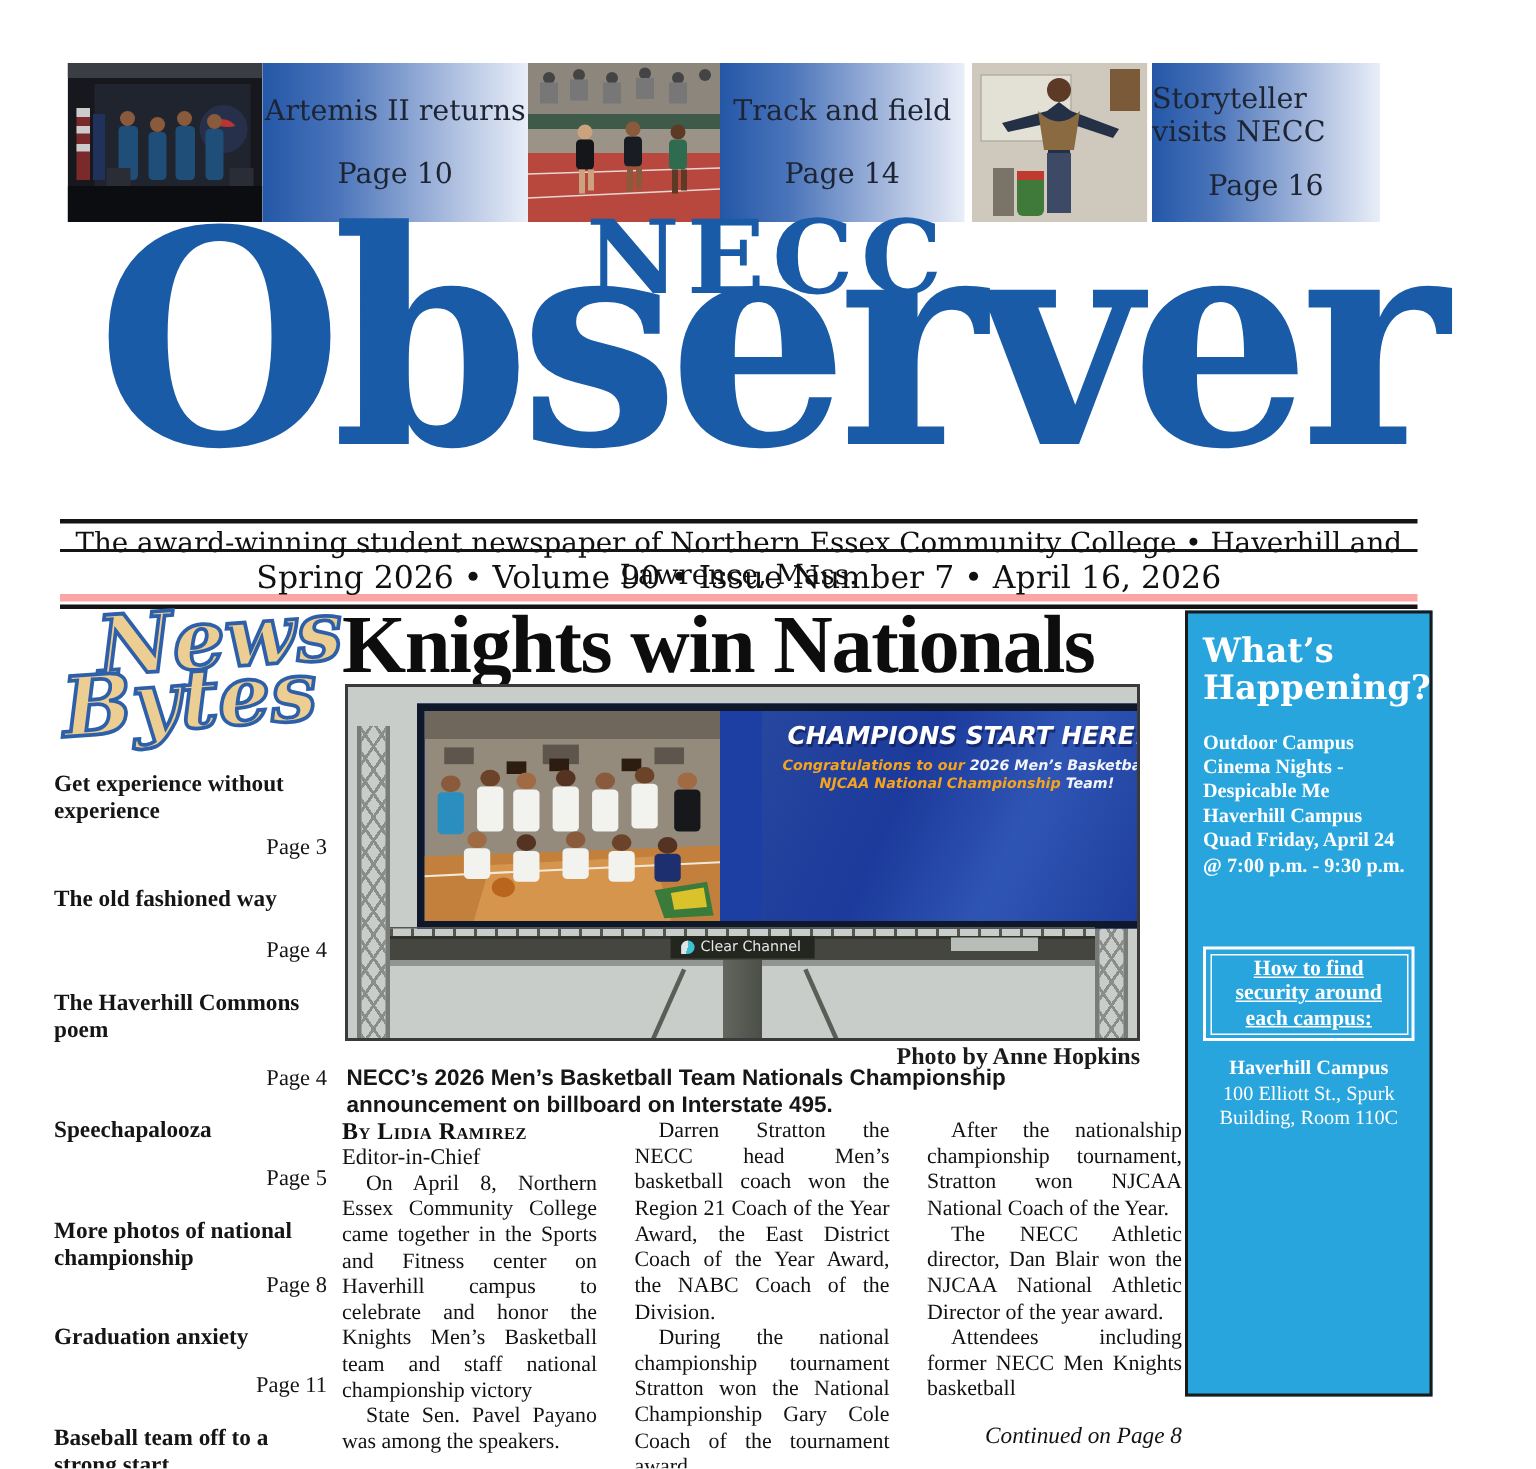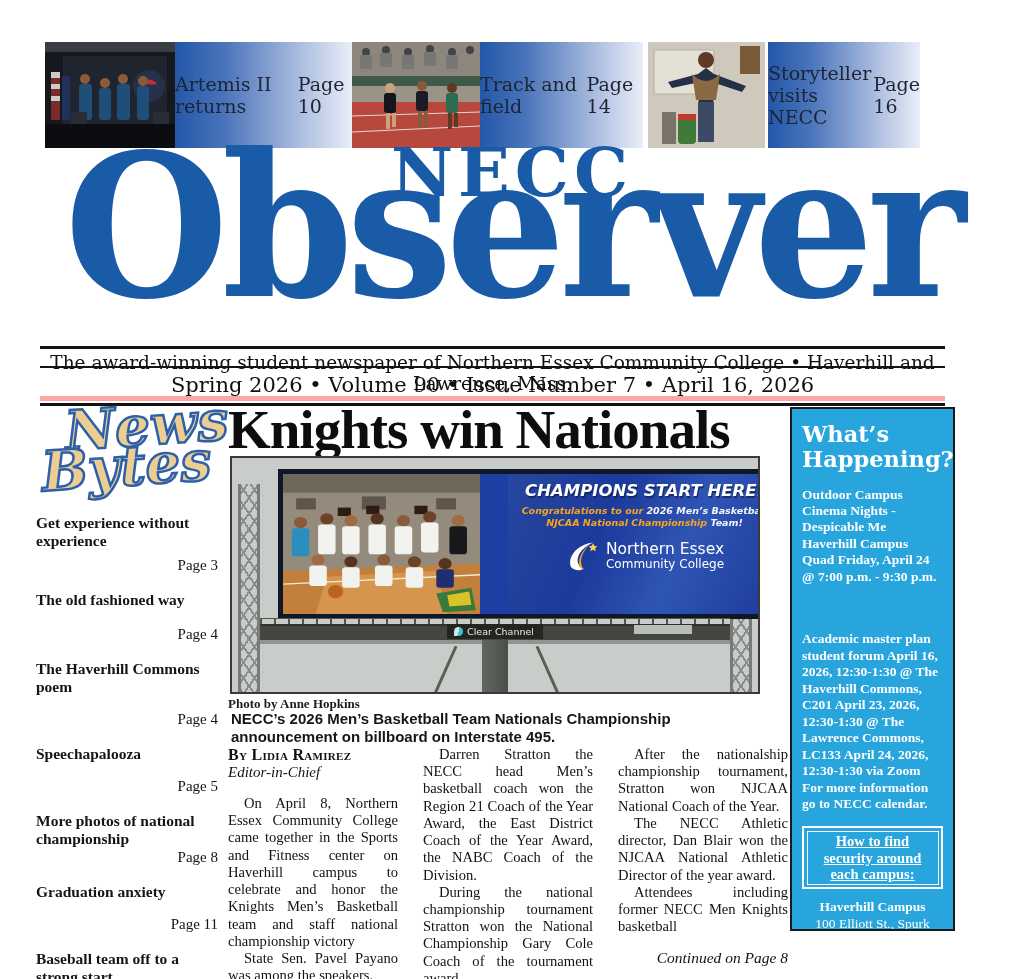--- a/index.html
+++ b/index.html
@@ -4,21 +4,21 @@
 <style>
   * { margin:0; padding:0; box-sizing:border-box; }
   html,body { background:#ffffff; }
   .page { position:relative; width:1024px; height:979px; background:#fff; overflow:hidden;
           font-family:"Liberation Serif", serif; }
 
   
   .teaser-strip { position:absolute; left:45px; top:42px; height:106px; display:flex; }
   .teaser-photo { height:106px; position:relative; overflow:hidden; }
   .teaser-photo svg { display:block; width:100%; height:100%; }
-  .teaser-box { height:106px; display:flex; justify-content:space-evenly;
+  .teaser-box { height:106px; display:flex; flex-direction:column; justify-content:space-evenly;
                 align-items:center; background:linear-gradient(90deg,#2457a8 0%,#4a74ba 28%,#aebfe0 72%,#e9eef8 100%);
                 font-family:"DejaVu Serif", serif; color:#1d2433; }
   .teaser-title { font-size:19px; }
   .teaser-page  { font-size:19px; }
 
   
   .masthead-kicker { position:absolute; left:0; right:0; top:138px; text-align:center;
        font-family:"DejaVu Serif", serif; font-weight:bold; font-size:68px; line-height:1;
        color:#1a5ba8; letter-spacing:5px; }
   .masthead-title { position:absolute; left:0; right:0; top:128px; text-align:center;
@@ -83,30 +83,30 @@
        font-size:9.5px; padding:2px 9px 2px 7px; white-space:nowrap; display:flex; align-items:center; gap:4px; }
   .cc-glyph { display:inline-block; width:9px; height:9px; border-radius:50% 50% 50% 0;
        background:conic-gradient(#3fc1d3 0 55%, #dfe4e6 55% 100%); }
   .bb-smallsign { position:absolute; right:66px; top:167px; width:58px; height:9px; background:#b9bdb8; }
   .bb-pole { position:absolute; left:50%; transform:translateX(-50%); top:182px; bottom:0;
        width:26px; background:linear-gradient(90deg,#63665f,#4c4f48); }
   .bb-brace { position:absolute; top:186px; width:3px; height:52px; background:#5b5e57; }
   .bb-brace.b1 { left:212px; transform:rotate(24deg); }
   .bb-brace.b2 { left:314px; transform:rotate(-24deg); }
 
-  .photo-credit { position:absolute; left:228px; top:696px; width:532px; 
-       font-weight:bold; font-size:13px; color:#1b1b1b; }
+  .photo-credit { position:absolute; left:228px; top:696px; width:532px; text-align:right;
+       font-weight:bold; font-size:16px; color:#1b1b1b; }
   .caption { position:absolute; left:231px; top:710px; width:545px;
        font-family:"Liberation Sans", sans-serif; font-weight:bold; font-size:15px;
        line-height:1.2; color:#161616; }
 
   .story-cols { position:absolute; left:228px; top:746px; width:560px; display:flex; gap:25px; }
   .story-col { width:178px; }
   .byline { font-weight:bold; font-size:16px; font-variant:small-caps; letter-spacing:.3px; color:#111; }
-  .byline-role { font-style:italic; font-size:15px; margin-bottom:14px; color:#111; }
+  .byline-role { font-size:15px; margin-bottom:0; color:#111; }
   .story-col p { font-size:14.6px; line-height:1.18; text-align:justify; text-indent:16px; color:#121212; }
   .continued { font-style:italic; font-size:15.5px; text-align:right; margin-top:14px; color:#111; }
 
   
   .happening { position:absolute; left:790px; top:407px; width:165px; height:524px;
        background:#29a5de; border:2.5px solid #1a1a1a; padding:13px 10px 8px; color:#fff; overflow:hidden; }
   .wh-title { font-family:"DejaVu Serif", serif; font-weight:bold; font-size:22.5px; line-height:1.1; }
   .wh-event { font-weight:bold; font-size:13.5px; line-height:1.22; }
   .wh-event.e1 { margin-top:15px; margin-bottom:46px; }
   .security-box { border:2px solid #fff; padding:2.5px; margin:14px 0 10px; }
@@ -314,31 +314,20 @@
           <polygon points="140,128 172,122 176,146 146,148" fill="#3a7a3a"></polygon>
           <polygon points="150,130 170,126 172,140 152,142" fill="#d9c22a"></polygon>
         </svg>
       </div>
       <div class="bb-right">
         <div class="bb-headline">CHAMPIONS START HERE!</div>
         <div class="bb-congrats">
           <span class="bb-orange">Congratulations to our </span><span class="bb-white">2026 Men’s Basketball</span><br>
           <span class="bb-orange">NJCAA National Championship </span><span class="bb-white">Team!</span>
         </div>
-        <div class="bb-logo-row">
-          <svg class="bb-logo-swoosh" viewBox="0 0 40 40">
-            <path d="M33 4 C13 7 3 21 7 33 C10 37 17 38 22 35 C10 30 13 13 33 4 Z" fill="#ffffff"></path>
-            <path d="M33 4 C21 11 15 21 17 33 C19 35 21 35.5 22 35 C15 27 21 11 33 4 Z" fill="#f6a41e"></path>
-            <path d="M33 5 l1.6 3.2 3.4 .4 -2.5 2.3 .7 3.4 -3.2 -1.8 -3.2 1.8 .7 -3.4 -2.5 -2.3 3.4 -.4 Z" fill="#ffd24a"></path>
-          </svg>
-          <div class="bb-logo-name">
-            <div class="n1">Northern Essex</div>
-            <div class="n2">Community College</div>
-          </div>
-        </div>
       </div>
     </div>
     <div class="bb-rail"></div>
     <div class="bb-catwalk"></div>
     <div class="bb-smallsign"></div>
     <div class="bb-vendor">
       <span class="cc-glyph"></span>
       <span>Clear Channel</span>
     </div>
     <div class="bb-brace b1"></div>
@@ -364,21 +353,20 @@
       <p>After the nationalship championship tournament, Stratton won NJCAA National Coach of the Year.</p>
       <p>The NECC Athletic director, Dan Blair won the NJCAA National Athletic Director of the year award.</p>
       <p>Attendees including former NECC Men Knights basketball</p>
       <div class="continued">Continued on Page 8</div>
     </div>
   </div>
 
   <div class="happening">
     <div class="wh-title">What’s Happening?</div>
     <div class="wh-event e1">Outdoor Campus Cinema Nights - Despicable Me Haverhill Campus Quad Friday, April 24 @ 7:00 p.m. - 9:30 p.m.</div>
-    <div class="wh-event">Academic master plan student forum April 16, 2026, 12:30-1:30 @ The Haverhill Commons, C201 April 23, 2026, 12:30-1:30 @ The Lawrence Commons, LC133 April 24, 2026, 12:30-1:30 via Zoom For more information go to NECC calendar.</div>
     <div class="security-box">
       <div class="security-box-inner">
         <div class="security-title">How to find security around each campus:</div>
       </div>
     </div>
     <div class="sec-info">
       <div class="sec-name">Haverhill Campus</div>
       <div>100 Elliott St., Spurk Building, Room 110C</div>
 
     </div>

